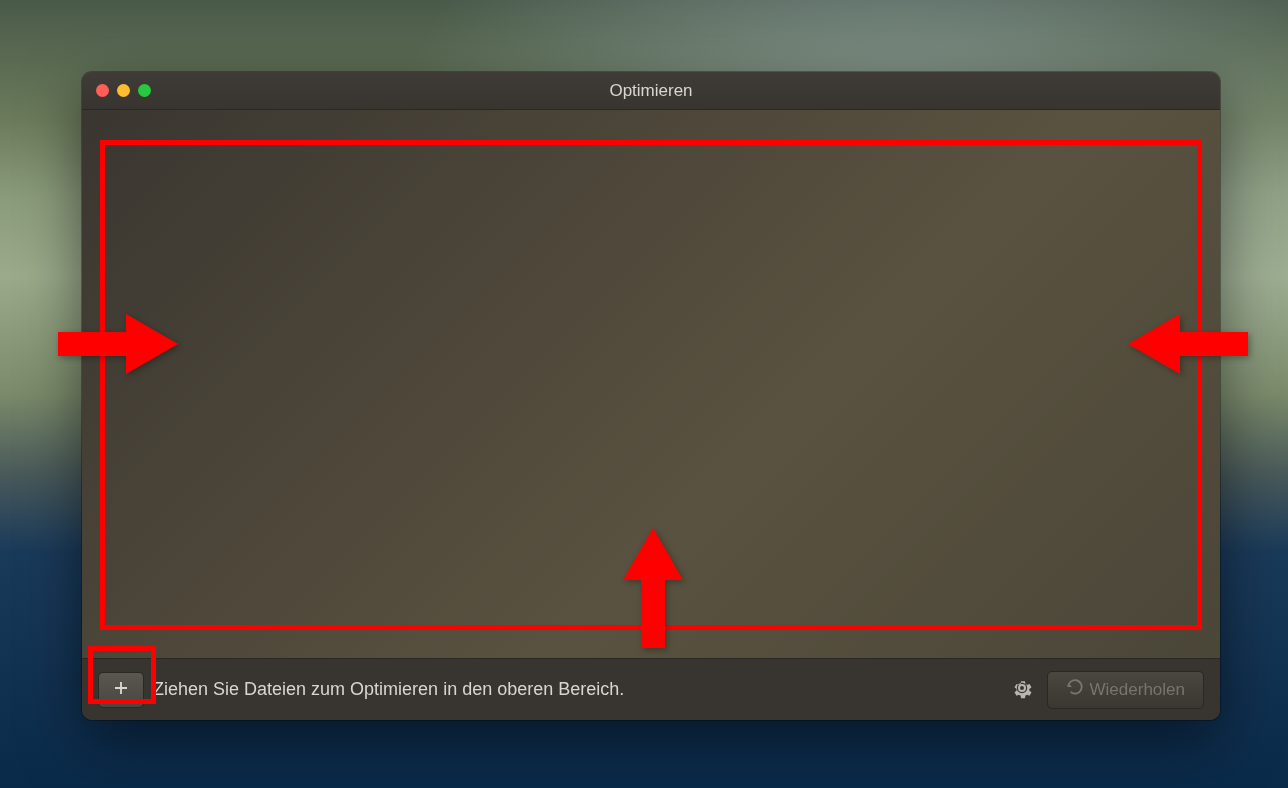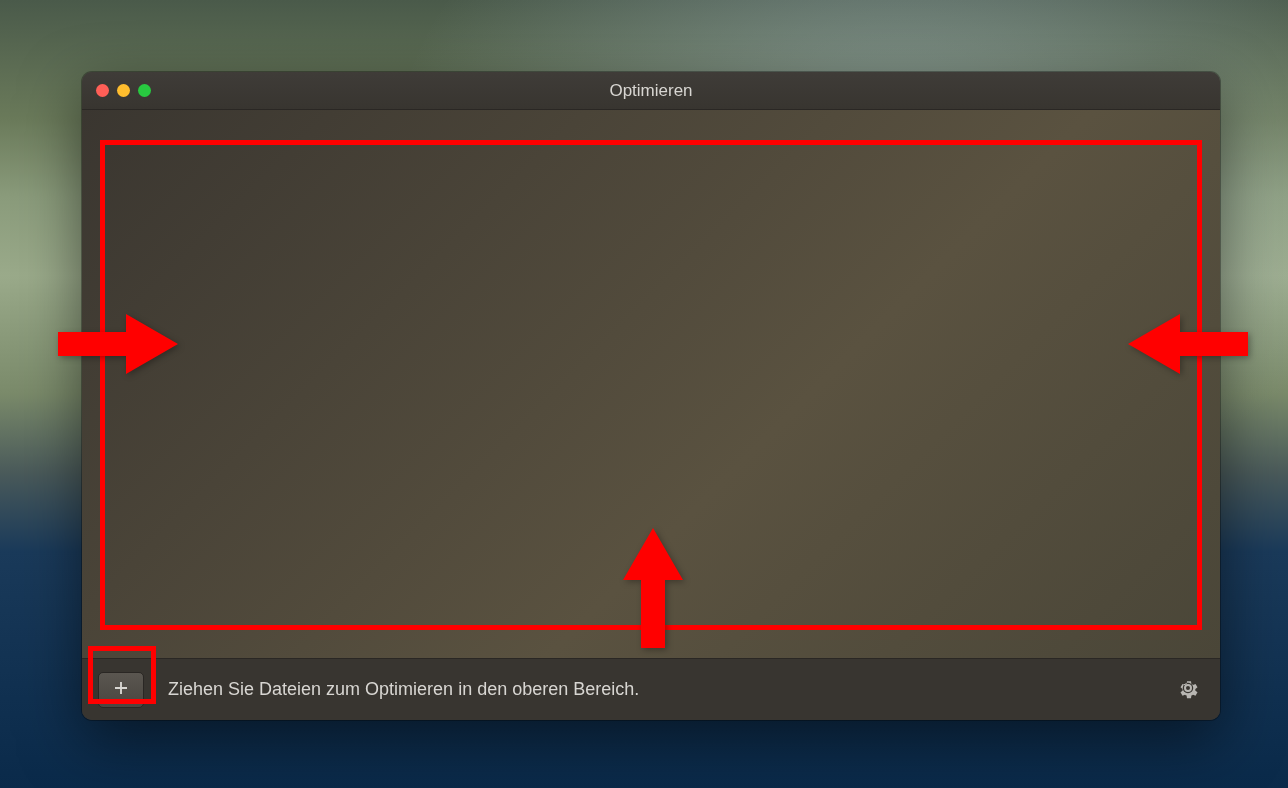--- a/index.html
+++ b/index.html
@@ -89,21 +89,21 @@
       margin: 0;
     }
     
     .toolbar {
       height: 62px;
       background: #383530;
       border-top: 1px solid #2a2724;
       display: flex;
       align-items: center;
       padding: 0 16px;
-      gap: 24px;
+      gap: 9px;
     }
     
     .add-button {
       width: 46px;
       height: 36px;
       background: linear-gradient(180deg, #5a5650 0%, #4a4640 100%);
       border: 1px solid #2a2724;
       border-radius: 5px;
       display: flex;
       align-items: center;
@@ -239,20 +239,29 @@
     <div class="status-text">Ziehen Sie Dateien zum Optimieren in den oberen Bereich.</div>
 
     <div class="settings-btn">
       <span>
         <svg viewBox="0 0 24 24">
           <path d="M12,8 A4,4 0 1,0 12,16 A4,4 0 1,0 12,8 M12,10 A2,2 0 1,1 12,14 A2,2 0 1,1 12,10 M19.4,13 C19.2,13.6 19.2,14.1 19.4,14.7 L21.5,16.3 L19.5,19.7 L17,18.7 C16.5,19.1 16,19.4 15.4,19.6 L15,22.3 L11,22.3 L10.6,19.6 C10,19.4 9.5,19.1 9,18.7 L6.5,19.7 L4.5,16.3 L6.6,14.7 C6.5,14.1 6.5,13.6 6.6,13 L4.5,11.3 L6.5,7.9 L9,8.9 C9.5,8.5 10,8.2 10.6,8 L11,5.3 L15,5.3 L15.4,8 C16,8.2 16.5,8.5 17,8.9 L19.5,7.9 L21.5,11.3 L19.4,13 M12,6.8 C9.1,6.8 6.8,9.1 6.8,12 C6.8,14.9 9.1,17.2 12,17.2 C14.9,17.2 17.2,14.9 17.2,12 C17.2,9.1 14.9,6.8 12,6.8 Z" fill-rule="evenodd"></path>
         </svg>
       </span>
     </div>
 
+    <button class="repeat-button">
+      <span>
+        <svg viewBox="0 0 24 24" fill="none" stroke="#787470" stroke-width="2.5">
+          <path d="M3 12 A9 9 0 1 1 6 18.5"></path>
+          <polyline points="3,7 3,12 8,12" fill="#787470" stroke="none"></polyline>
+        </svg>
+      </span>
+      <span>Wiederholen</span>
+    </button>
   </div>
 
 </div>
 
 <div class="annotation-box-dropzone"></div>
 <div class="annotation-box-add"></div>
 
 <div class="arrow arrow-left">
   <svg viewBox="0 0 120 76">
     <polygon points="120,38 68,8 68,26 0,26 0,50 68,50 68,68"></polygon>

